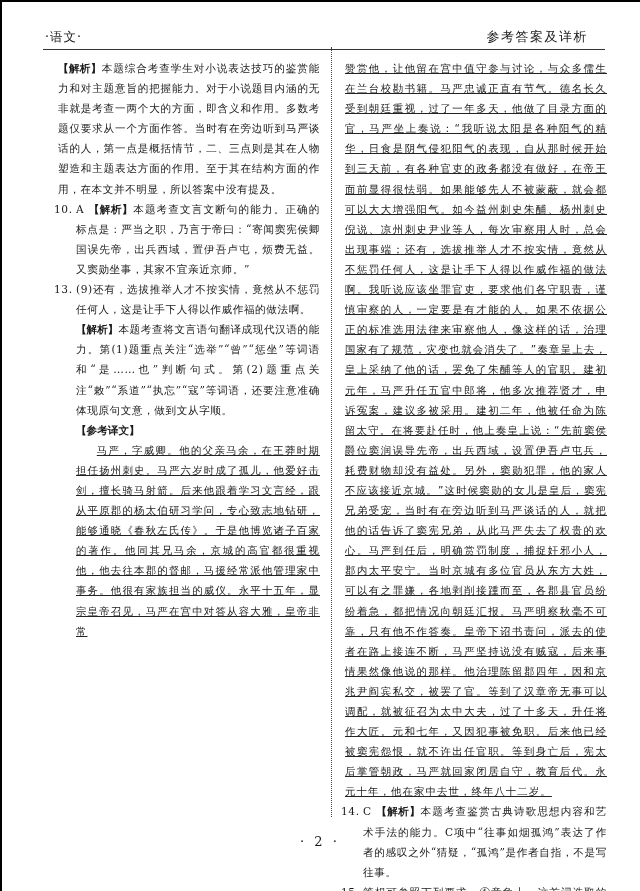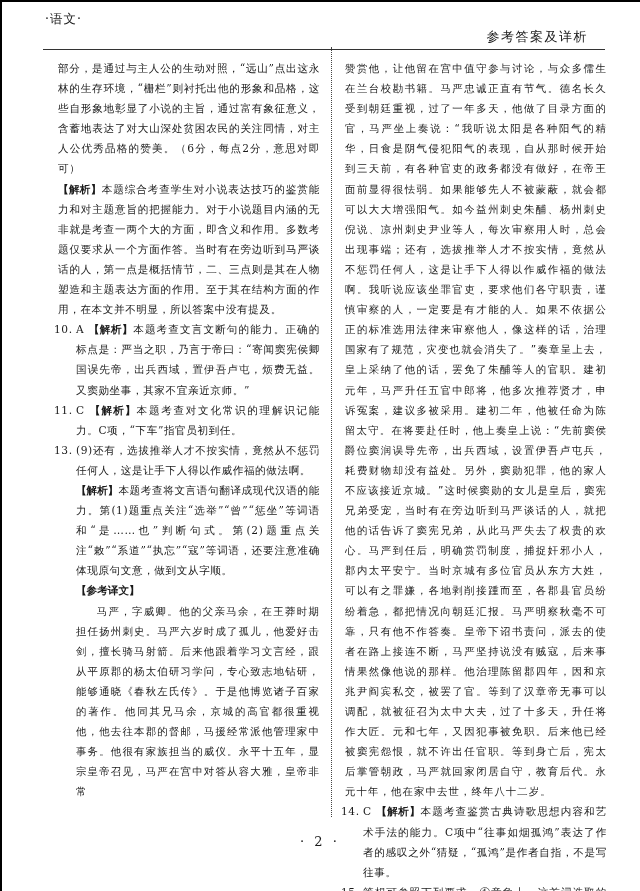--- a/index.html
+++ b/index.html
@@ -26,21 +26,21 @@
       position: absolute;
       left: 43px;
       top: 27px;
       width: 562px;
       height: 22px;
       border-bottom: 1.5px solid #333;
     }
     .header-left {
       position: absolute;
       left: 2px;
-      bottom: 21px;
+      bottom: 3px;
       font-size: 12.5px;
       letter-spacing: 1px;
     }
     .header-right {
       position: absolute;
       right: 17px;
       bottom: 3px;
       font-size: 13px;
       letter-spacing: 1.5px;
     }
@@ -73,20 +73,21 @@
     }
     .section-title {
       margin-left: -6px;
     }
     .tag { font-weight: bold; letter-spacing: 0; }
     .translation {
       font-family: "DejaVu Sans", "Liberation Sans", sans-serif;
       font-size: 10.4px;
       letter-spacing: 1.1px;
       color: #222;
+      text-decoration: underline;
     }
     .para-indent { text-indent: 2em; }
     .pad-left { padding-left: 18px; }
     .page-num {
       position: absolute;
       left: 0;
       width: 640px;
       top: 834px;
       text-align: center;
       font-size: 13px;
@@ -99,36 +100,30 @@
 <div class="frame"></div>
 
 <div class="header">
   <span class="header-left">·语文·</span>
   <span class="header-right">参考答案及详析</span>
 </div>
 
 <div class="divider"></div>
 
 <div class="col col-left">
-  <p class="para-indent" style="text-indent:0; padding-left:0;">部分，是通过与主人公的生动对照，“远山”点出这永林的生存环境，“栅栏”则衬托出他的形象和品格，这些自形象地彰显了小说的主旨，通过富有象征意义，含蓄地表达了对大山深处贫困农民的关注同情，对主人公优秀品格的赞美。（6分，每点2分，意思对即可）</p>
   <p>
     <span class="tag">【解析】</span><span>本题综合考查学生对小说表达技巧的鉴赏能力和对主题意旨的把握能力。对于小说题目内涵的无非就是考查一两个大的方面，即含义和作用。多数考题仅要求从一个方面作答。当时有在旁边听到马严谈话的人，第一点是概括情节，二、三点则是其在人物塑造和主题表达方面的作用。至于其在结构方面的作用，在本文并不明显，所以答案中没有提及。</span>
   </p>
 
   <div class="hang-item">
     <span class="num">10.</span>
     <span>A</span>
     <span class="tag">【解析】</span><span>本题考查文言文断句的能力。正确的标点是：严当之职，乃言于帝曰：“寄闻窦宪侯卿国误先帝，出兵西域，置伊吾卢屯，烦费无益。又窦勋坐事，其家不宜亲近京师。”</span>
   </div>
 
-  <div class="hang-item">
-    <span class="num">11.</span>
-    <span>C</span>
-    <span class="tag">【解析】</span><span>本题考查对文化常识的理解识记能力。C项，“下车”指官员初到任。</span>
-  </div>
 
 
   <div class="hang-item">
     <span class="num">13.</span>
     <p>(9)还有，选拔推举人才不按实情，竟然从不惩罚任何人，这是让手下人得以作威作福的做法啊。</p>
     <p>
       <span class="tag">【解析】</span><span>本题考查将文言语句翻译成现代汉语的能力。第(1)题重点关注“选举”“曾”“惩坐”等词语和“是……也”判断句式。第(2)题重点关注“敕”“系道”“执忘”“寇”等词语，还要注意准确体现原句文意，做到文从字顺。</span>
     </p>
     <p class="tag">【参考译文】</p>
     <p class="translation para-indent">马严，字威卿。他的父亲马余，在王莽时期担任扬州刺史。马严六岁时成了孤儿，他爱好击剑，擅长骑马射箭。后来他跟着学习文言经，跟从平原郡的杨太伯研习学问，专心致志地钻研，能够通晓《春秋左氏传》。于是他博览诸子百家的著作。他同其兄马余，京城的高官都很重视他，他去往本郡的督邮，马援经常派他管理家中事务。他很有家族担当的威仪。永平十五年，显宗皇帝召见，马严在宫中对答从容大雅，皇帝非常</p>

